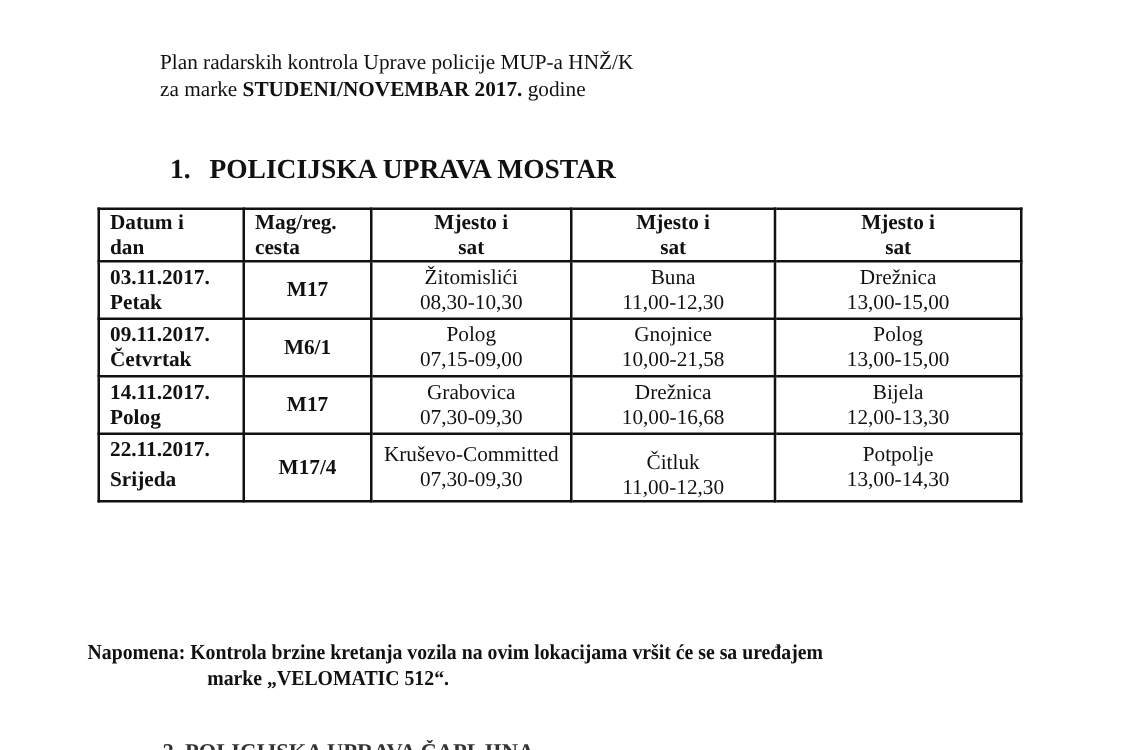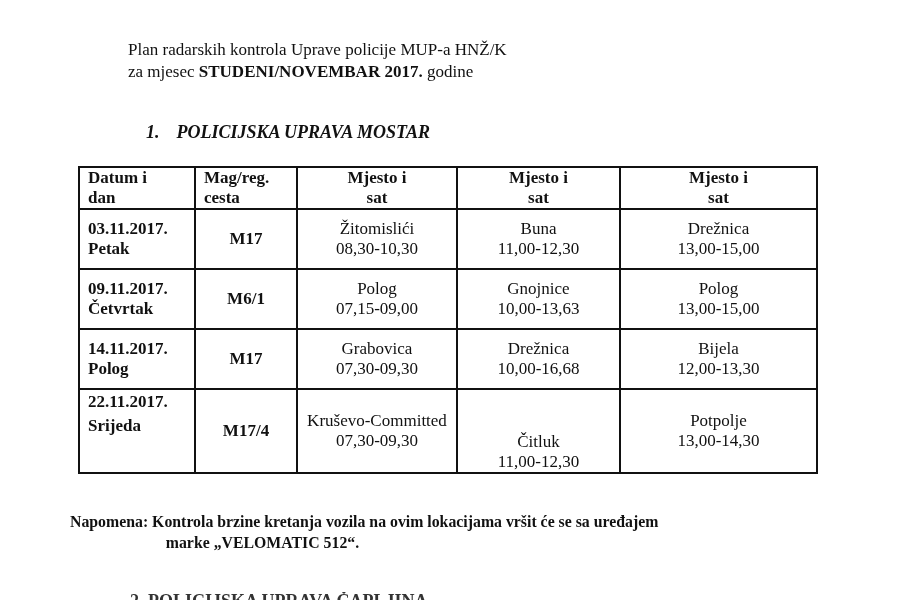--- a/index.html
+++ b/index.html
@@ -7,42 +7,42 @@
       width: 900px; height: 600px; overflow: hidden;
       background: #ffffff; color: #111111;
       font-family: "Liberation Serif", serif;
       position: relative;
     }
     .header-line { position: absolute; left: 128px; font-size: 17px; line-height: 20px; white-space: nowrap; }
     #h1 { top: 40px; }
     #h2 { top: 62px; }
     .bold { font-weight: bold; }
     #section-title {
-      position: absolute; left: 146px; top: 122px;
-      font-size: 18px; font-weight: bold; white-space: nowrap; font-style: italic;
+      position: absolute; left: 136px; top: 122px;
+      font-size: 22px; font-weight: bold; white-space: nowrap;
     }
     #section-title .num { display: inline-block; width: 26px; }
     table {
       position: absolute; left: 78px; top: 166px;
       border-collapse: collapse; width: 740px;
       font-size: 17px; line-height: 20px;
     }
     td, th {
       border: 2px solid #111; padding: 0 8px; vertical-align: middle;
       font-weight: normal;
     }
     th { font-weight: bold; }
     .c-date { width: 98px; text-align: left; font-weight: bold; }
     .c-road { width: 84px; text-align: center; font-weight: bold; }
     .c-place { text-align: center; margin-top: 35px; }
     th.c-date, th.c-road { text-align: left; }
     th.c-place { text-align: center; }
     tr.hdr { height: 42px; }
-    tr.row { height: 60px; }
-    tr.row.tall { height: 84px; }
+    tr.row { height: 46px; }
+    tr.row.tall { height: 54px; }
     td.bottom-align { vertical-align: bottom; }
     #note {
       position: absolute; left: 70px; top: 511px;
       font-size: 17px; font-weight: bold; line-height: 21px; white-space: nowrap;
       font-family: "Liberation Serif", serif; transform: scaleX(0.93); transform-origin: left;
     }
     #note .indent { padding-left: 103px; display: block; }
     #next-section {
       position: absolute; left: 130px; top: 592px;
       font-size: 18px; font-weight: bold; white-space: nowrap;
@@ -50,21 +50,21 @@
     }
     #next-section span { position: relative; top: 0px; }
   </style>
 </head>
 <body>
 
 <div class="header-line" id="h1">
   <span>Plan radarskih kontrola Uprave policije MUP-a HNŽ/K</span>
 </div>
 <div class="header-line" id="h2">
-  <span>za mjesec </span><span class="bold">STUDENI/NOVEMBAR 2017.</span><span> godine</span>
+  <span>za marke </span><span class="bold">STUDENI/NOVEMBAR 2017.</span><span> godine</span>
 </div>
 
 <div id="section-title">
   <span class="num">1.</span>
   <span>POLICIJSKA UPRAVA MOSTAR</span>
 </div>
 
 <table>
   <tbody>
       <tr class="hdr">
@@ -115,21 +115,21 @@
       <div>09.11.2017.</div>
       <div>Četvrtak</div>
     </td>
     <td class="c-road">M6/1</td>
     <td class="c-place">
       <div>Polog</div>
       <div>07,15-09,00</div>
     </td>
     <td class="c-place">
       <div>Gnojnice</div>
-      <div>10,00-13,63</div>
+      <div>10,00-21,58</div>
     </td>
     <td class="c-place">
       <div>Polog</div>
       <div>13,00-15,00</div>
     </td>
   </tr>
 
   <tr class="row">
     <td class="c-date">
       <div>14.11.2017.</div>

